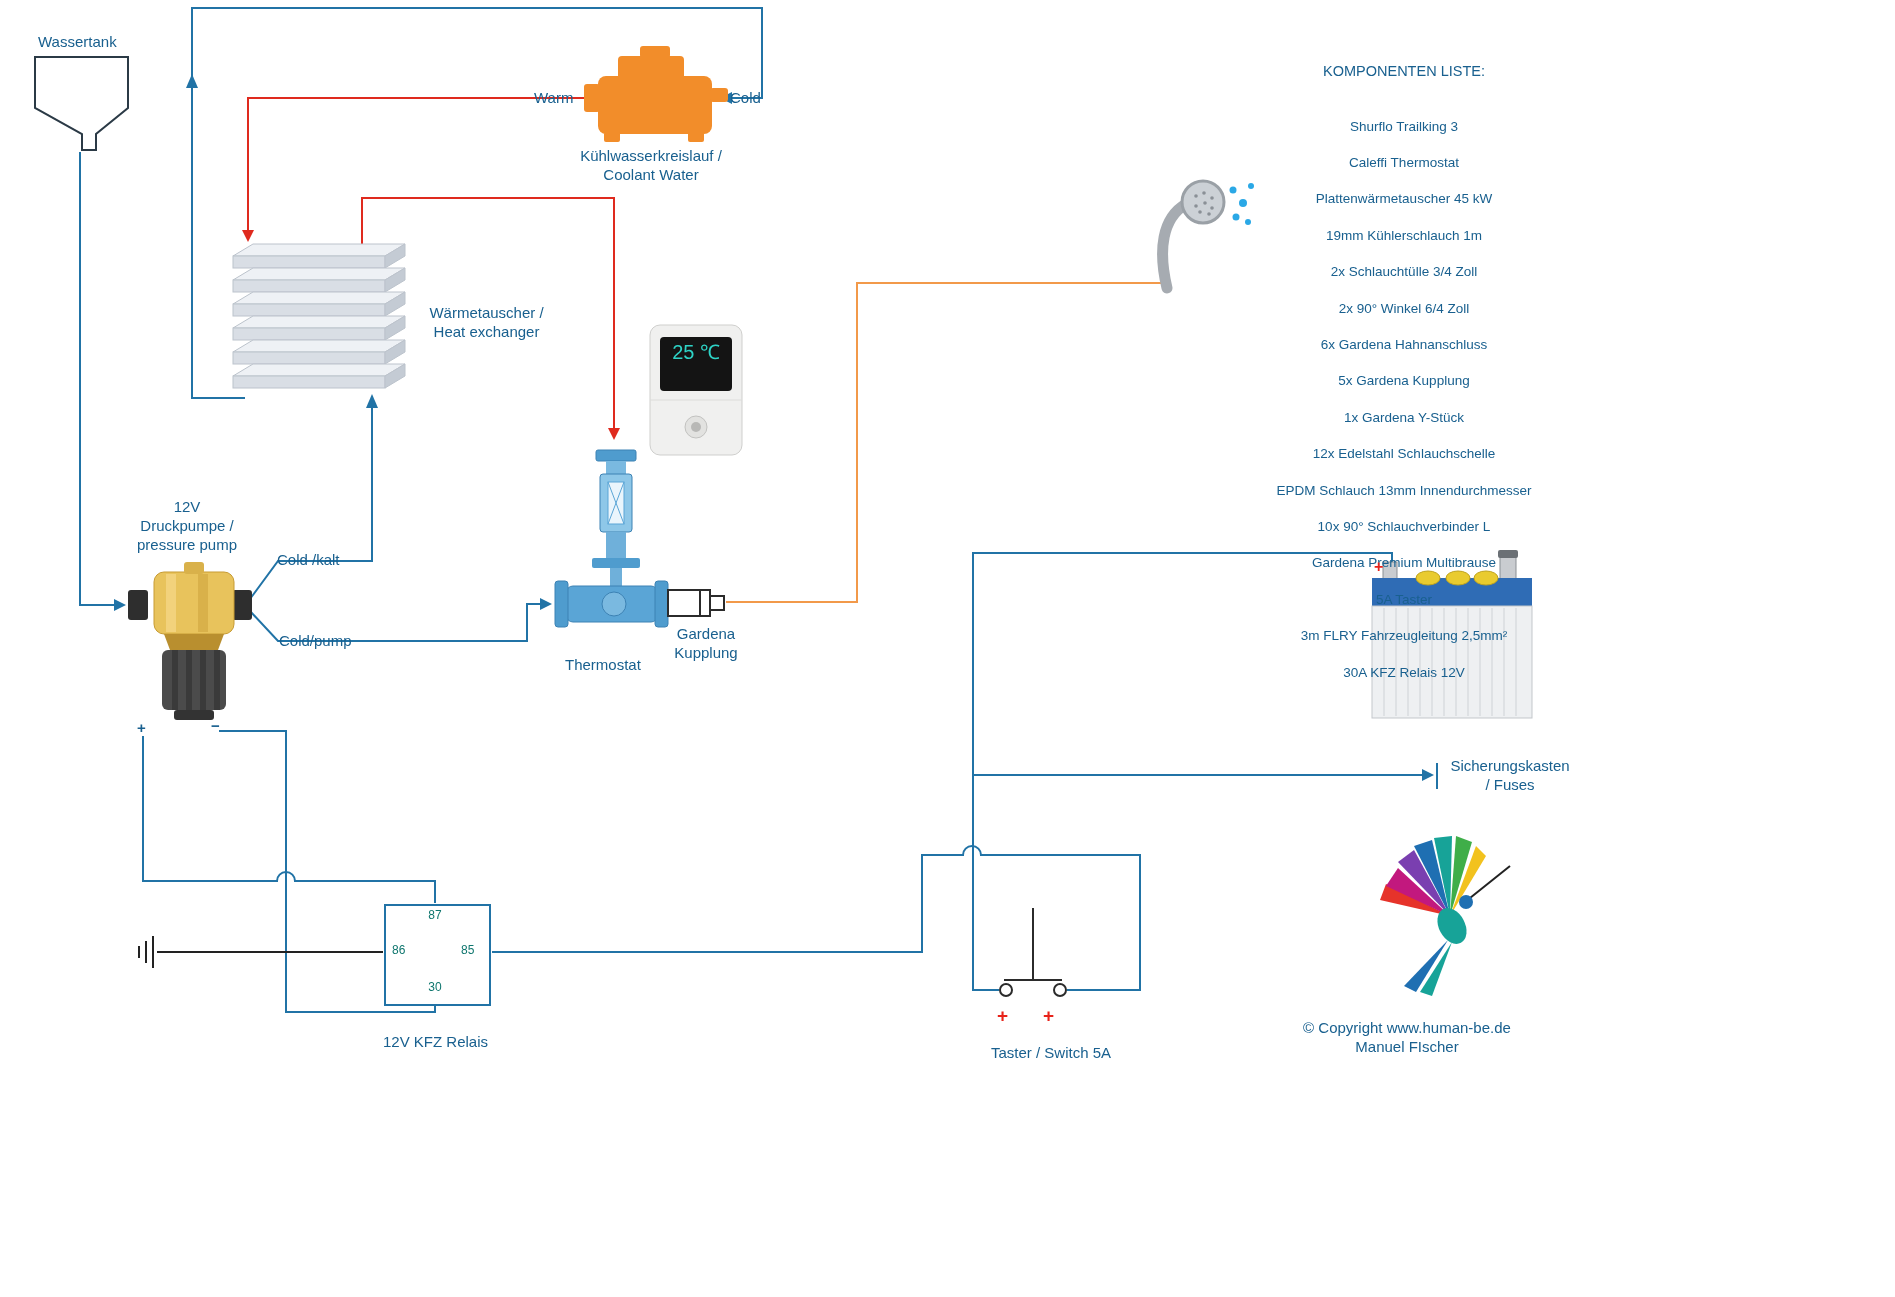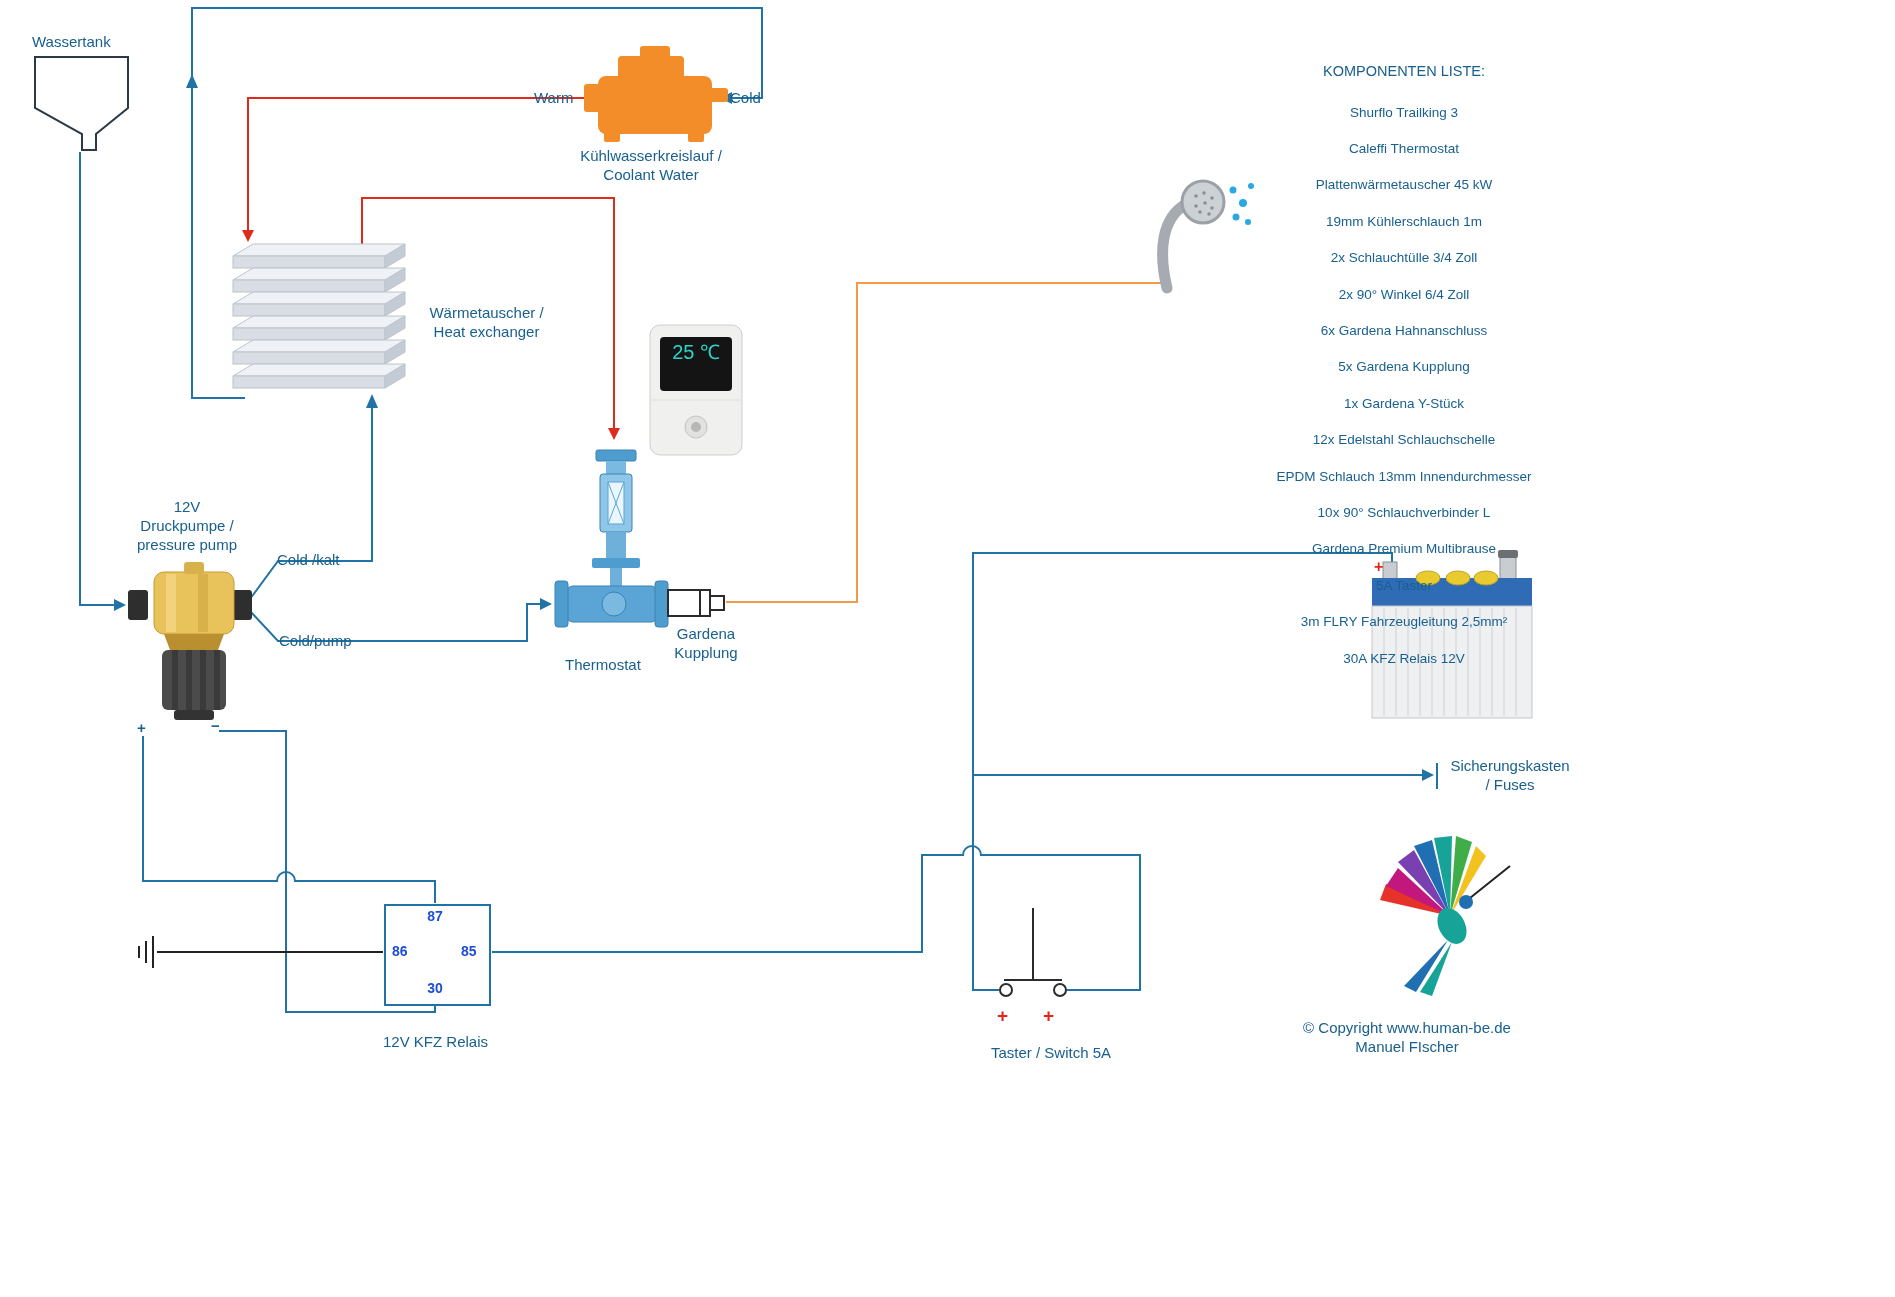--- a/index.html
+++ b/index.html
@@ -2,21 +2,21 @@
 <html><head>
 <meta charset="utf-8">
 <style>
   html,body{margin:0;padding:0;background:#fff;}
   #canvas{position:relative;width:1895px;height:1297px;background:#fff;overflow:hidden;
           font-family:"Liberation Sans",sans-serif;}
   #wiring{position:absolute;left:0;top:0;}
   .lbl{position:absolute;color:#19608f;font-size:15px;line-height:1.25;white-space:pre-line;}
   .center{text-align:center;}
   .right{text-align:left;}
-  .pin{position:absolute;color:#1d4ed8;font-size:14px;font-weight:bold;}
+  .pin{position:absolute;color:#0f766e;font-size:12px;}
   .redplus{position:absolute;color:#e8231a;font-size:19px;font-weight:bold;}
   .wb{stroke:#2173A6;stroke-width:2;fill:none;}
   .wr{stroke:#DF2A1E;stroke-width:2;fill:none;}
   .wo{stroke:#F2994A;stroke-width:2;fill:none;}
   .wk{stroke:#222;stroke-width:2;fill:none;}
   .ab{fill:#2173A6;stroke:none;}
   .ar{fill:#DF2A1E;stroke:none;}
   .he-top{fill:#eef1f5;stroke:#bcc3cc;stroke-width:1;}
   .he-front{fill:#d9dee5;stroke:#bcc3cc;stroke-width:1;}
   .he-side{fill:#c4cbd4;stroke:#bcc3cc;stroke-width:1;}
@@ -205,21 +205,21 @@
       <polygon points="1450,916 1434,838 1452,836" fill="#17a398"></polygon>
       <polygon points="1450,916 1456,836 1472,842" fill="#3fae49"></polygon>
       <polygon points="1450,916 1476,846 1486,856" fill="#f2c21e"></polygon>
       <polygon points="1448,940 1404,986 1416,992" fill="#1f6fb2"></polygon>
       <polygon points="1452,942 1420,992 1432,996" fill="#17a398"></polygon>
       <ellipse cx="1452" cy="926" rx="13" ry="19" fill="#17a398" transform="rotate(-28 1452 926)"></ellipse>
       <circle cx="1466" cy="902" r="7" fill="#1f6fb2"></circle>
     </g>
   </svg>
 
-  <div class="lbl" style="left:32px;top:33px">Wassertank</div>
+  <div class="lbl" style="left:38px;top:33px">Wassertank</div>
 
   <div class="lbl right" style="left:534px;top:89px;width:52px">Warm</div>
   <div class="lbl" style="left:730px;top:89px">Cold</div>
   <div class="lbl center" style="left:556px;top:147px;width:190px">Kühlwasserkreislauf /
 Coolant Water</div>
 
   <div class="lbl center" style="left:404px;top:304px;width:165px">Wärmetauscher /
 Heat exchanger</div>
 
   <div class="lbl center" style="left:108px;top:498px;width:158px">12V
@@ -230,21 +230,21 @@
   <div class="lbl" style="left:137px;top:719px;font-weight:bold">+</div>
   <div class="lbl" style="left:211px;top:717px;font-weight:bold">−</div>
 
   <div class="lbl" style="left:565px;top:656px">Thermostat</div>
   <div class="lbl center" style="left:652px;top:340px;width:88px;color:#2ed3c6;font-size:20px">25 ℃</div>
 
   <div class="lbl center" style="left:668px;top:625px;width:76px">Gardena
 Kupplung</div>
 
   <div class="lbl center" style="left:1248px;top:44px;width:312px;font-size:13.5px;line-height:18.2px">
-    <div style="font-size:14.5px;margin-bottom:5px">KOMPONENTEN LISTE:</div>
+    <div style="font-size:14.5px;margin-bottom:19px">KOMPONENTEN LISTE:</div>
     <span class="comp-item">Shurflo Trailking 3</span>
     <span class="comp-item">Caleffi Thermostat</span>
     <span class="comp-item">Plattenwärmetauscher 45 kW</span>
     <span class="comp-item">19mm Kühlerschlauch 1m</span>
     <span class="comp-item">2x Schlauchtülle 3/4 Zoll</span>
     <span class="comp-item">2x 90° Winkel 6/4 Zoll</span>
     <span class="comp-item">6x Gardena Hahnanschluss</span>
     <span class="comp-item">5x Gardena Kupplung</span>
     <span class="comp-item">1x Gardena Y-Stück</span>
     <span class="comp-item">12x Edelstahl Schlauchschelle</span>

